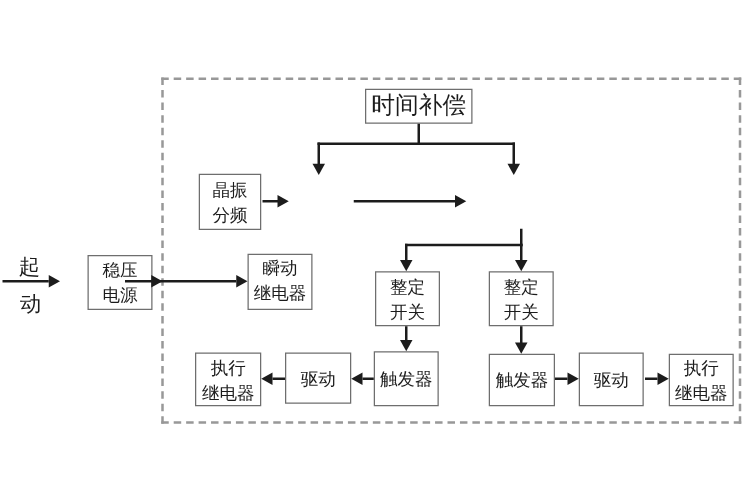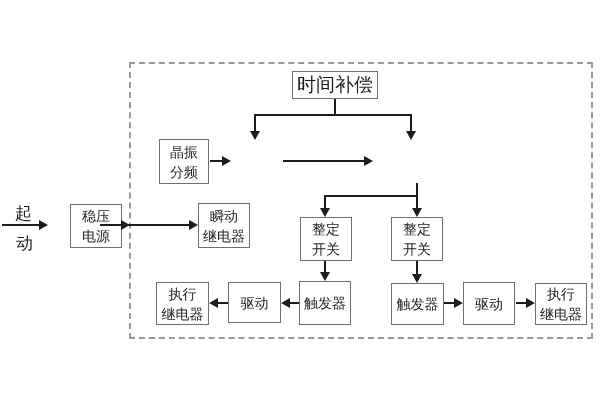--- a/index.html
+++ b/index.html
@@ -35,21 +35,21 @@
   <div class="dashed-box"></div>
 
   <span class="start-char" style="left:15px; top:205px;">起</span>
   <span class="start-char" style="left:16px; top:235px;">动</span>
 
   <div class="box" style="left:48px;  top:204px; width:52px; height:44px;margin-left:22px;">稳压
 电源</div>
   <div class="box" style="left:292px; top:71px;  width:86px; height:28px; font-size:19px;">时间补偿</div>
   <div class="box" style="left:159px; top:139px; width:50px; height:45px;text-align:right;">晶振
 分频</div>
-  <div class="box" style="left:198px; top:203px; width:52px; height:45px;">瞬动
+  <div class="box" style="left:198px; top:203px; width:52px; height:45px;font-family:Liberation Mono, monospace;">瞬动
 继电器</div>
   <div class="box" style="left:300px; top:217px; width:52px; height:44px;">整定
 开关</div>
   <div class="box" style="left:391px; top:217px; width:52px; height:44px;">整定
 开关</div>
   <div class="box" style="left:299px; top:281px; width:52px; height:44px;">触发器</div>
   <div class="box" style="left:391px; top:283px; width:53px; height:42px;">触发器</div>
   <div class="box" style="left:228px; top:282px; width:53px; height:41px;">驱动</div>
   <div class="box" style="left:463px; top:282px; width:52px; height:43px;">驱动</div>
   <div class="box" style="left:156px; top:282px; width:53px; height:43px;">执行

